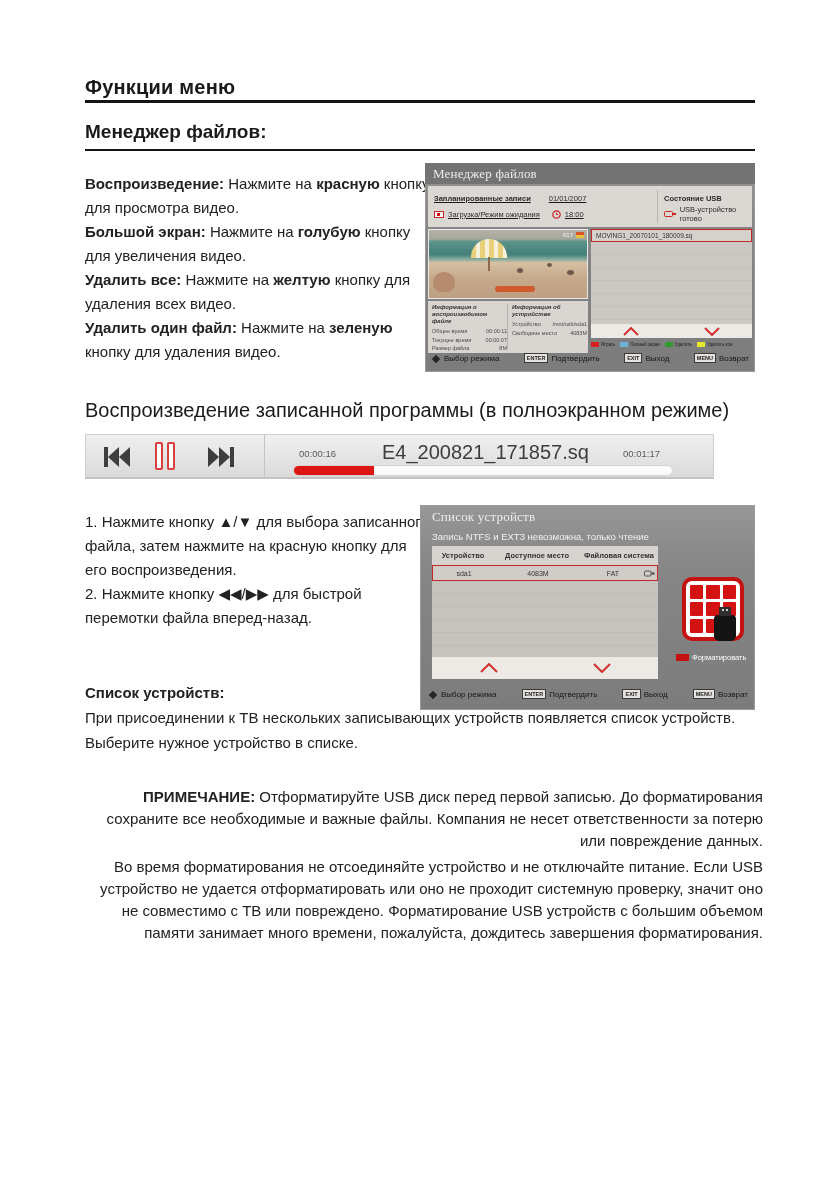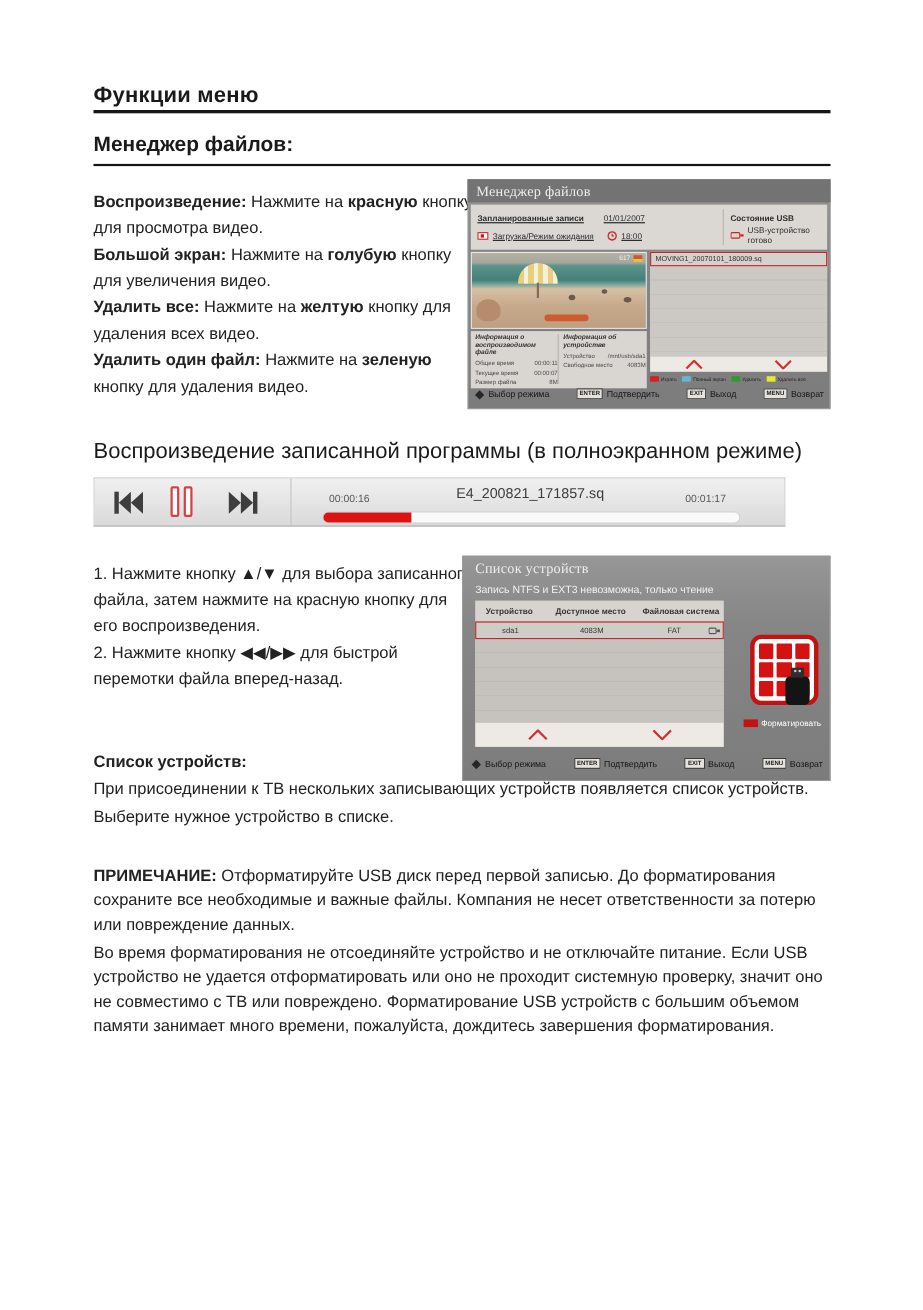--- a/index.html
+++ b/index.html
@@ -15,21 +15,21 @@
   .h2 { left:85px; top:121px; font-size:19px; font-weight:700; }
   .rule2 { left:85px; top:149px; width:670px; height:2px; background:#151515; }
 
   .txtblock p { margin:0; font-size:15px; line-height:24px; color:#222; }
   .intro { left:85px; top:172px; width:348px; }
   .h3 { left:85px; top:399px; font-size:20px; font-weight:400; }
   .steps { left:85px; top:510px; width:345px; }
   .bodytxt { left:85px; top:680px; width:676px; }
   .bodytxt p { line-height:25px; }
   .bodytxt p.narrow { width:335px; }
-  .notes { left:85px; top:786px; width:678px; }
+  .notes { left:85px; top:786px; width:678px;text-align:right; }
   .notes p { line-height:22px; font-size:15px; }
   .notes p + p { margin-top:4px; }
 
   
   .shot { background:linear-gradient(180deg,#979797 0%,#868686 30%,#7c7c7c 100%); box-shadow:0 0 0 1px #9a9a9a inset; }
   .shot-title { position:absolute; color:#ececec; font-size:13px; font-weight:500; letter-spacing:.2px;font-family:Liberation Serif, serif; }
 
   
   .fm { left:425px; top:163px; width:330px; height:209px; }
   .fm-titlebar { position:absolute; left:0; top:0; width:100%; height:21px; background:#737373; }
@@ -83,21 +83,21 @@
   
   .pb { left:85px; top:434px; width:629px; height:45px; background:linear-gradient(180deg,#f0f0f0,#dadada);
     border:1px solid #cfcfcf; border-bottom:2px solid #c2c2c2; }
   .pb-icon { position:absolute; top:9px; }
   .pb-prev { left:17px; } .pb-next { left:121px; }
   .pb-pause { position:absolute; left:69px; top:7px; display:flex; gap:4px; }
   .pb-pause span { width:8px; height:28px; background:#fff; border:2px solid #d64040; border-radius:2px; }
   .pb-div { position:absolute; left:178px; top:0; width:1px; height:43px; background:#c3c3c3; }
   .pb-time { position:absolute; top:13px; font-size:9.5px; color:#585858; }
   .pb-cur { left:213px; } .pb-tot { left:537px; }
-  .pb-name { position:absolute; left:296px; top:6px; width:200px; text-align:center; font-size:13px; color:#3d3d3d; }
+  .pb-name { position:absolute; left:296px; top:6px; width:200px; text-align:center; font-size:20px; color:#3d3d3d; }
   .pb-track { position:absolute; left:207px; top:30px; width:380px; height:11px; background:#fafafa;
     border:1px solid #d2d2d2; border-radius:6px; }
   .pb-fill { height:100%; background:#dc1414; border-radius:6px 0 0 6px; }
 
   
   .dl { left:420px; top:505px; width:335px; height:205px; }
   .dl .shot-title { left:12px; top:4px; }
   .dl-sub { position:absolute; left:12px; top:26px; font-size:9.5px; color:#f1f1f1; }
   .dl-table { position:absolute; left:12px; top:41px; width:226px; }
   .dl-hrow { display:flex; height:19px; background:#d7d4d0; align-items:center; }

